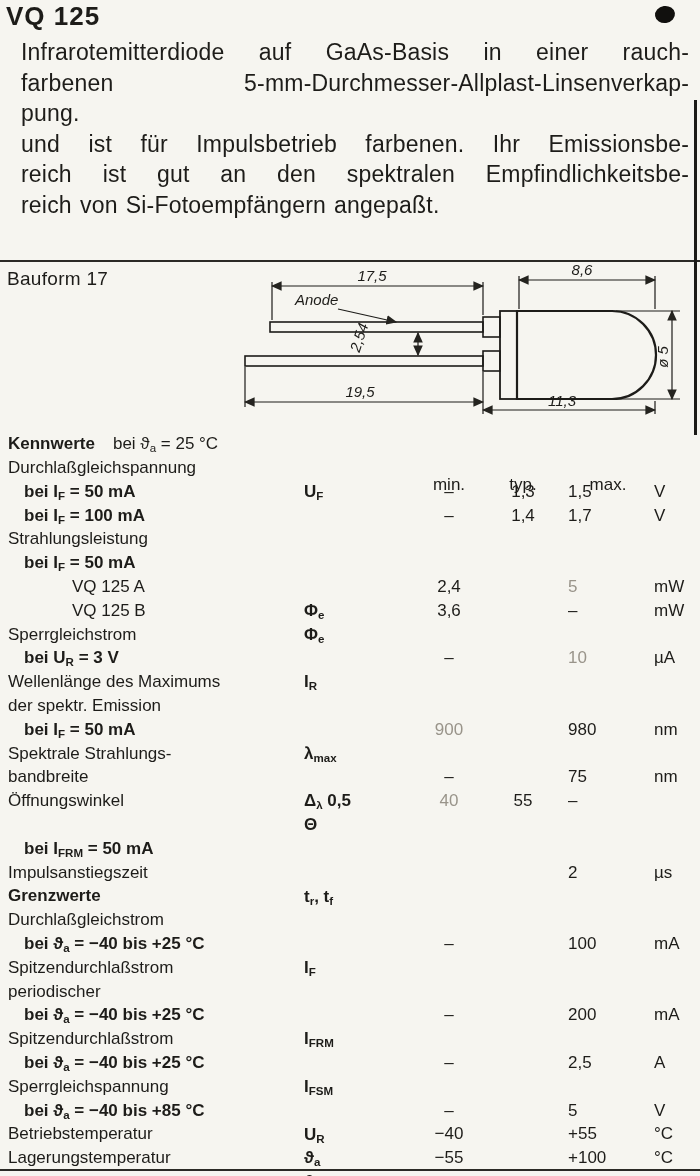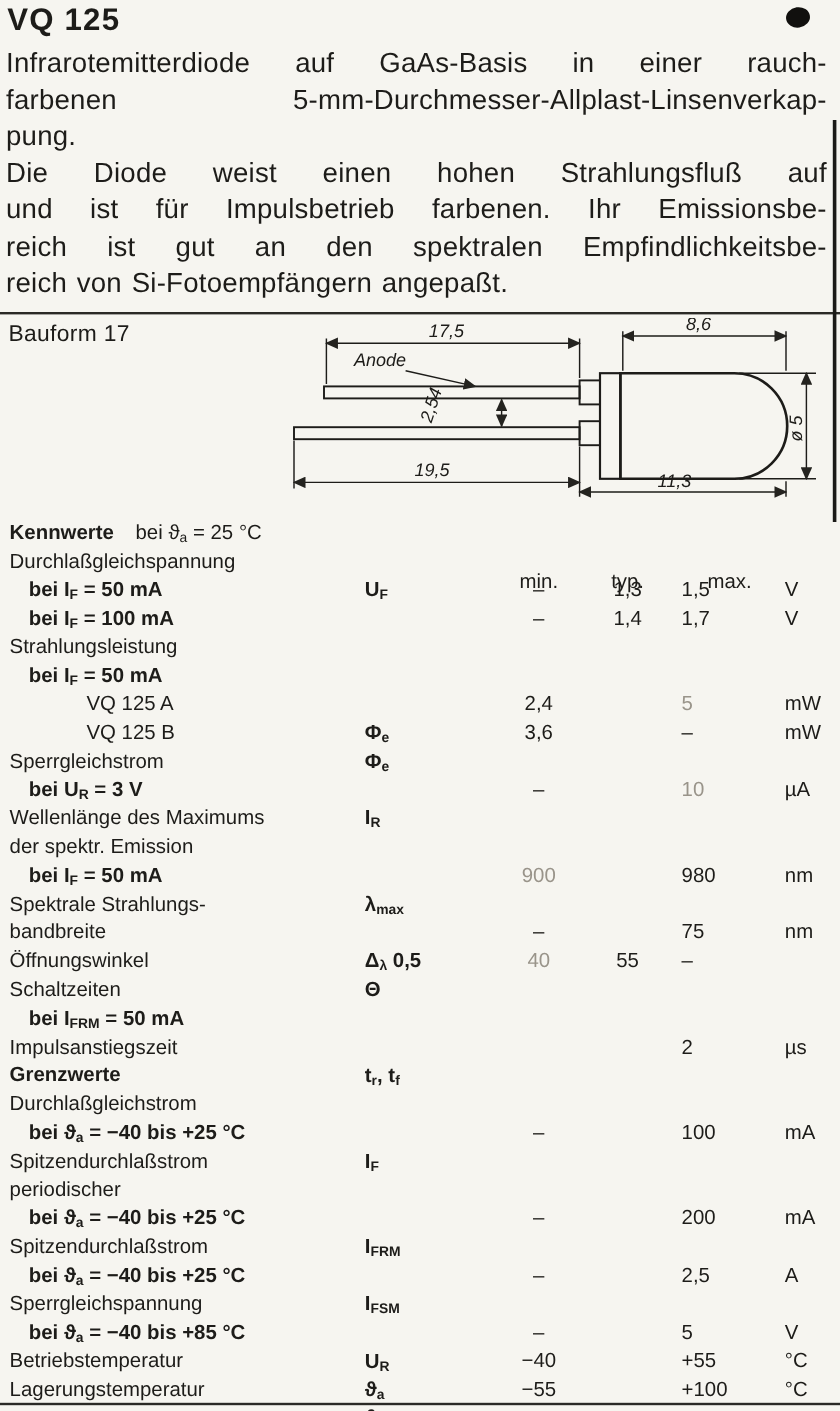--- a/index.html
+++ b/index.html
@@ -14,21 +14,21 @@
   .title {
     position:absolute; left:6px; top:1px;
     font-size:26px; font-weight:700; letter-spacing:1px;
   }
   .corner-dot {
     position:absolute; left:655px; top:6px; width:20px; height:17px;
     background:#11100e; border-radius:50%; transform:rotate(-8deg);
   }
   .intro { position:absolute; left:5px; top:37px; width:684px;
     font-size:23px; line-height:30.5px; letter-spacing:0.2px; word-spacing:1.5px; }
-  .intro-line { text-align:left; }
+  .intro-line { text-align:left;margin-left:16px; }
   .intro-line.just { text-align:justify; text-align-last:justify; }
   .rule { position:absolute; left:0; width:700px; height:2px; background:var(--rule,#2b2a26); }
   .rule-top { top:260px; }
   .rule-bottom { top:1169px; }
   .bauform { position:absolute; left:7px; top:268px; font-size:19px; letter-spacing:0.3px; }
   .drawing { position:absolute; left:0; top:265px; }
   .drawing text { font-size:15px; font-style:italic; fill:var(--ink,#222); }
   .drawing .shape { stroke:var(--ink,#24231f); fill:none; }
   .drawing .dim { stroke:var(--ink,#24231f); stroke-width:1.2; fill:none; }
   .scan-edge { position:absolute; left:694px; top:100px; width:3px; height:335px; background:#1b1a17; }
@@ -58,21 +58,20 @@
 
 <div class="page">
 
   <div class="title">VQ 125</div>
   <div class="corner-dot"></div>
 
   <div class="intro" id="intro">
       <div class="intro-line just">Infrarotemitterdiode auf GaAs-Basis in einer rauch-</div>
       <div class="intro-line just">farbenen 5-mm-Durchmesser-Allplast-Linsenverkap-</div>
       <div class="intro-line">pung.</div>
-      <div class="intro-line just">Die Diode weist einen hohen Strahlungsfluß auf</div>
       <div class="intro-line just">und ist für Impulsbetrieb farbenen. Ihr Emissionsbe-</div>
       <div class="intro-line just">reich ist gut an den spektralen Empfindlichkeitsbe-</div>
       <div class="intro-line">reich von Si-Fotoempfängern angepaßt.</div>
     </div>
 
   <div class="rule rule-top"></div>
 
   <div class="bauform">Bauform 17</div>
 
   <svg class="drawing" width="700" height="170" viewBox="0 0 700 170">
@@ -247,21 +246,20 @@
   </div>
         <div class="trow">
     <div class="c label">Öffnungswinkel</div>
     <div class="c sym">Θ</div>
     <div class="c min faded">40</div>
     <div class="c typ">55</div>
     <div class="c max">–</div>
     <div class="c unit"></div>
   </div>
         <div class="trow">
-    <div class="c label">Schaltzeiten</div>
     <div class="c sym"></div>
     <div class="c min"></div>
     <div class="c typ"></div>
     <div class="c max"></div>
     <div class="c unit"></div>
   </div>
         <div class="trow">
     <div class="c label ind1">bei I<sub>FRM</sub> = 50 mA</div>
     <div class="c sym"></div>
     <div class="c min"></div>

